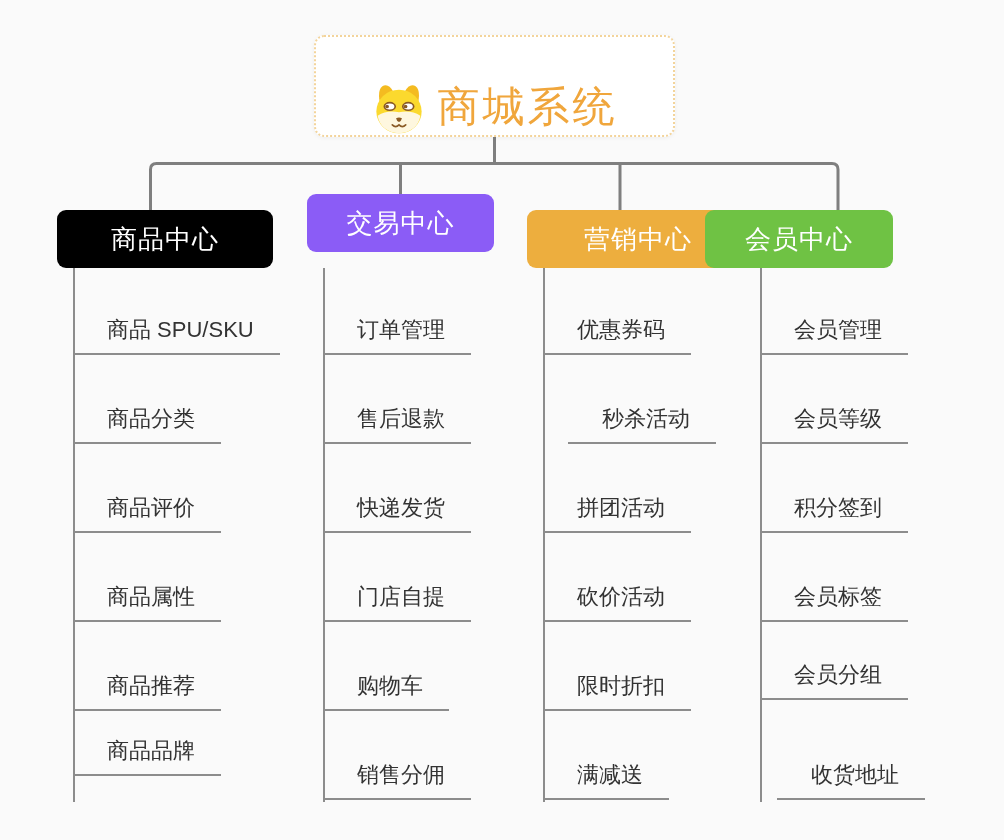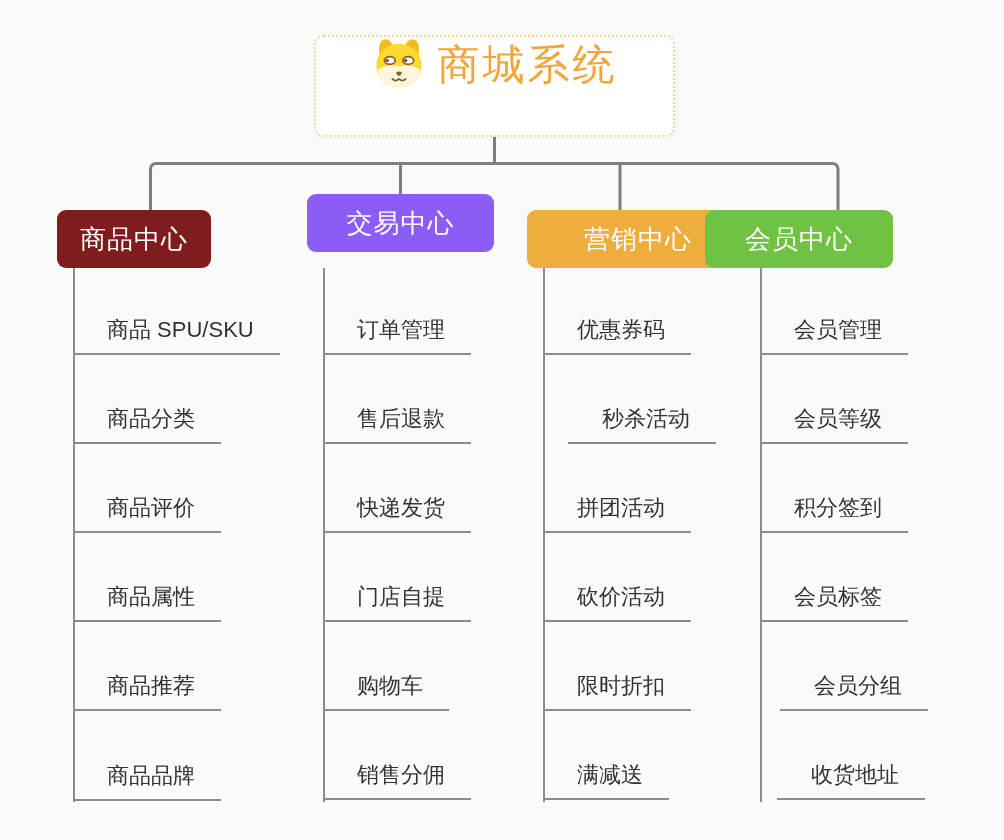--- a/index.html
+++ b/index.html
@@ -23,21 +23,21 @@
   .root-node {
     position: absolute;
     left: 314px; top: 35px;
     width: 361px; height: 102px;
     background: #FFFFFF;
     border: 2px dotted #F3D49B;
     border-radius: 10px;
     box-sizing: border-box;
     box-shadow: 0 1px 4px rgba(0,0,0,0.05);
     display: flex;
-    align-items: flex-start;
+    align-items: flex-end;
     justify-content: center;
     gap: 12px;
     cursor: pointer;
   }
   .dog-icon { display: inline-flex; }
   .root-title {
     font-size: 42px;
     letter-spacing: 3px;
     color: #F0A63C;
     white-space: nowrap;
@@ -105,31 +105,31 @@
         <circle cx="17.8" cy="28" r="2.2" fill="#8A5A25"></circle>
         <circle cx="39.8" cy="28" r="2.2" fill="#8A5A25"></circle>
         <path d="M28.5 42 Q32 40 35.5 42 Q34.5 46 32 46.5 Q29.5 46 28.5 42 Z" fill="#8A5A25"></path>
         <path d="M24 50 Q28 54 32 50 Q36 54 40 50" fill="none" stroke="#8A5A25" stroke-width="2" stroke-linecap="round"></path>
       </svg>
     </span>
     <span class="root-title">商城系统</span>
   </div>
 
   <div id="branch-layer">
-      <div class="branch-node" style="left: 57px; top: 210px; width: 154px; background: #7f1d1d;">
+      <div class="branch-node" style="left: 57px; top: 210px; width: 216px; background: #000000;">
         <span class="branch-label">商品中心</span>
       </div>
       <div class="branch-column" style="left: 73px; top: 268px; width: 240px; height: 534px; padding-left: 20px;">
         <div class="trunk" style="height: 534px;"></div>
         <div class="leaf" style="top: 47px;"><span class="leaf-label">商品 SPU/SKU</span></div>
         <div class="leaf" style="top: 136px;"><span class="leaf-label">商品分类</span></div>
         <div class="leaf" style="top: 225px;"><span class="leaf-label">商品评价</span></div>
         <div class="leaf" style="top: 314px;"><span class="leaf-label">商品属性</span></div>
         <div class="leaf" style="top: 403px;"><span class="leaf-label">商品推荐</span></div>
-        <div class="leaf" style="top: 493px; text-decoration: underline;"><span class="leaf-label">商品品牌</span></div>
+        <div class="leaf" style="top: 468px; text-decoration: underline;"><span class="leaf-label">商品品牌</span></div>
       </div>
       <div class="branch-node" style="left: 307px; top: 194px; width: 187px; background: #8b5cf6;">
         <span class="branch-label">交易中心</span>
       </div>
       <div class="branch-column" style="left: 323px; top: 268px; width: 240px; height: 534px;">
         <div class="trunk" style="height: 534px;"></div>
         <div class="leaf" style="top: 47px;"><span class="leaf-label">订单管理</span></div>
         <div class="leaf" style="top: 136px;"><span class="leaf-label">售后退款</span></div>
         <div class="leaf" style="top: 225px;"><span class="leaf-label">快递发货</span></div>
         <div class="leaf" style="top: 314px;"><span class="leaf-label">门店自提</span></div>
@@ -150,18 +150,18 @@
       </div>
       <div class="branch-node" style="left: 705px; top: 210px; width: 188px; background: rgb(111, 194, 68);">
         <span class="branch-label">会员中心</span>
       </div>
       <div class="branch-column" style="left: 760px; top: 268px; width: 240px; height: 534px;">
         <div class="trunk" style="height: 534px;"></div>
         <div class="leaf" style="top: 47px;"><span class="leaf-label">会员管理</span></div>
         <div class="leaf" style="top: 136px;"><span class="leaf-label">会员等级</span></div>
         <div class="leaf" style="top: 225px;"><span class="leaf-label">积分签到</span></div>
         <div class="leaf" style="top: 314px;"><span class="leaf-label">会员标签</span></div>
-        <div class="leaf" style="top: 403px; padding-left: 20px;"><span class="leaf-label">会员分组</span></div>
+        <div class="leaf" style="top: 392px;"><span class="leaf-label">会员分组</span></div>
         <div class="leaf" style="top: 492px; padding-left: 17px;"><span class="leaf-label">收货地址</span></div>
       </div>
     </div>
 
 </div>
 
 </body></html>

